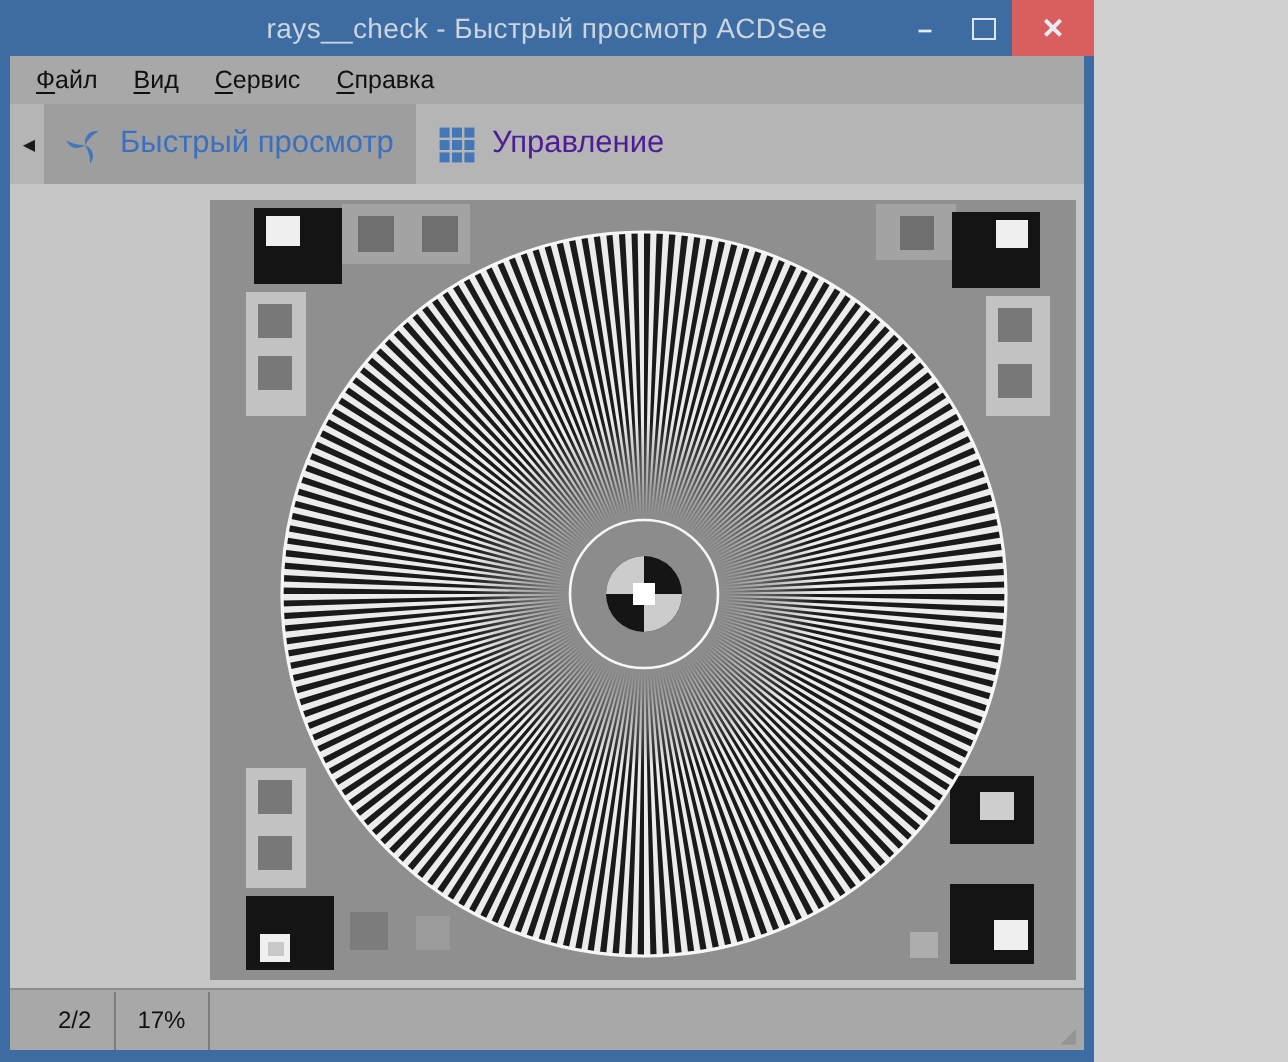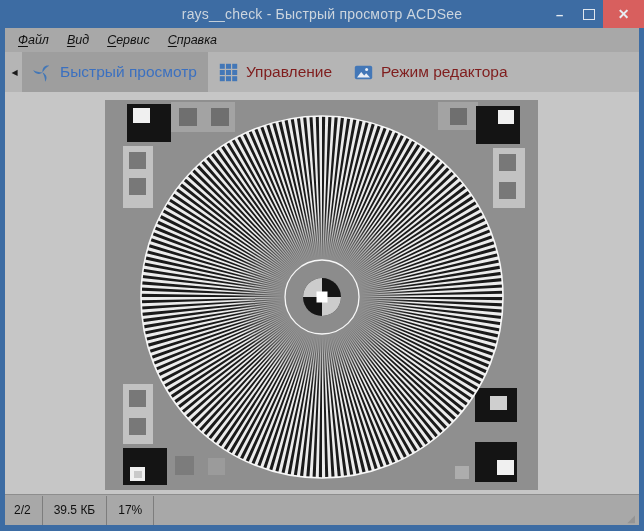--- a/index.html
+++ b/index.html
@@ -1,49 +1,49 @@
 <!DOCTYPE html>
 <html style="--frame: #3d6ca3; --titlebar-text: #ccd5de; --close-button: #d85f5e; --accent: #4377b7; --active-tab-text: #3b70c0; --menu-bg: #a8a8a8; --toolbar-bg: #b5b5b5; --active-tab-bg: #9e9e9e; --canvas-bg: #c6c6c6; --status-bg: #a8a8a8;"><head>
 <meta charset="utf-8">
 <style>
   html,body{margin:0;padding:0;background:#d0d0d0;font-family:"Liberation Sans",sans-serif;}
-  .window{width:644px;height:531px;background:var(--frame,#3d6ca3);box-sizing:border-box;
+  .window{width:547px;height:531px;background:var(--frame,#3d6ca3);box-sizing:border-box;
           display:flex;flex-direction:column;overflow:hidden;}
   
   .titlebar{flex:0 0 28px;position:relative;display:flex;align-items:center;justify-content:center;}
   .title{font-size:14px;color:var(--titlebar-text,#ccd5de);letter-spacing:.2px;}
   .win-buttons{position:absolute;right:0;top:0;height:100%;display:flex;align-items:stretch;}
   .win-btn{width:29px;display:flex;align-items:center;justify-content:center;
            color:#e7edf3;font-size:13px;cursor:default;}
   .win-btn.close{width:41px;background:var(--close-button,#d85f5e);font-size:14px;font-weight:bold;}
   .maxbox{width:10px;height:9px;border:1.5px solid #dfe6ee;display:block;}
   .min-glyph{font-weight:bold;}
   
   .frame-body{flex:1;display:flex;flex-direction:column;margin:0 5px 6px 5px;min-height:0;
               background:var(--canvas-bg,#c6c6c6);}
   
   .menubar{flex:0 0 24px;background:var(--menu-bg,#a8a8a8);display:flex;align-items:center;
-           padding-left:13px;font-style:italic;}
+           padding-left:13px;}
   .menu-item{font-size:12.5px;color:#101010;margin-right:18px;cursor:default;}
   .menu-item u{text-underline-offset:2px;}
   
   .toolbar{flex:0 0 40px;background:var(--toolbar-bg,#b5b5b5);display:flex;align-items:stretch;}
   .back{width:15px;display:flex;align-items:center;justify-content:center;font-size:8px;
         color:#1b1b1b;padding-left:2px;cursor:default;}
-  .tab{display:flex;align-items:center;gap:8px;padding:0 11px;font-size:15.5px;color:#7f1d1d;
+  .tab{display:flex;align-items:center;gap:8px;padding:0 11px;font-size:15.5px;color:#4c1d95;
        cursor:default;white-space:nowrap;}
   .tab.active{background:var(--active-tab-bg,#9e9e9e);color:var(--active-tab-text,#3b70c0);}
   .tab .icon{width:19px;height:19px;flex:0 0 19px;display:block;}
   .tab .icon svg{width:100%;height:100%;display:block;}
   
   .main{flex:1;position:relative;background:var(--canvas-bg,#c6c6c6);min-height:0;}
   #chart{position:absolute;left:100px;top:8px;width:433px;height:390px;}
   
   .statusbar{flex:0 0 30px;background:var(--status-bg,#a8a8a8);border-top:1px solid #8d8d8d;
-             display:flex;align-items:center;font-size:12px;color:#101010;padding:0 4px;
+             display:flex;align-items:center;font-size:12px;color:#101010;padding:0 19px;
              position:relative;}
   .status-item{padding:0 11px;border-right:1px solid #7d7d7d;line-height:29px;white-space:nowrap;}
   .status-item:first-child{padding-left:5px;}
   .grip{position:absolute;right:4px;bottom:1px;font-size:10px;color:#949494;}
 </style>
 </head>
 <body>
 
 <div class="window">
   <div class="titlebar">
@@ -93,30 +93,20 @@
                 <rect x="0.8" y="7" width="5" height="5" fill="#4377b7"></rect>
                 <rect x="7" y="7" width="5" height="5" fill="#4377b7"></rect>
                 <rect x="13.2" y="7" width="5" height="5" fill="#4377b7"></rect>
                 <rect x="0.8" y="13.2" width="5" height="5" fill="#4377b7"></rect>
                 <rect x="7" y="13.2" width="5" height="5" fill="#4377b7"></rect>
                 <rect x="13.2" y="13.2" width="5" height="5" fill="#4377b7"></rect>
               </svg>
             </span>
             <span>Управление</span>
           </div>
-          <div class="tab">
-            <span class="icon">
-              <svg viewBox="0 0 19 19">
-                <rect x="0.8" y="2.8" width="17.4" height="13.4" rx="1.8" fill="#4377b7"></rect>
-                <path d="M3 14.5L7.2 9l3 3.4 2-2.2 3.8 4.3Z" fill="#e9eef5"></path>
-                <circle cx="12.6" cy="6.4" r="1.5" fill="#e9eef5"></circle>
-              </svg>
-            </span>
-            <span>Режим редактора</span>
-          </div>
         </div>
     </div>
 
     <div class="main">
       <svg id="chart" xmlns="http://www.w3.org/2000/svg" viewBox="0 0 433 390">
           <rect x="0" y="0" width="433" height="390" fill="#8f8f8f"></rect>
           <rect x="66" y="2" width="64" height="30" fill="#a3a3a3"></rect>
           <rect x="333" y="2" width="40" height="28" fill="#a3a3a3"></rect>
           <rect x="18" y="46" width="30" height="62" fill="#c2c2c2"></rect>
           <rect x="388" y="48" width="32" height="60" fill="#c2c2c2"></rect>
@@ -158,18 +148,17 @@
           <circle cx="217" cy="197" r="19" fill="#151515"></circle>
           <path d="M217 197L198 197A19 19 0 0 1 217 178Z" fill="#cccccc"></path>
           <path d="M217 197L236 197A19 19 0 0 1 217 216Z" fill="#cccccc"></path>
           <rect x="211.5" y="191.5" width="11" height="11" fill="#ffffff"></rect>
           <circle cx="217" cy="197" r="181" fill="none" stroke="#f7f7f7" stroke-width="1.6"></circle>
         </svg>
     </div>
 
     <div class="statusbar" id="statusbar">
         <span class="status-item">2/2</span>
-        <span class="status-item">39.5 КБ</span>
         <span class="status-item">17%</span>
         <span class="grip">◢</span>
       </div>
   </div>
 </div>
 
 </body></html>

